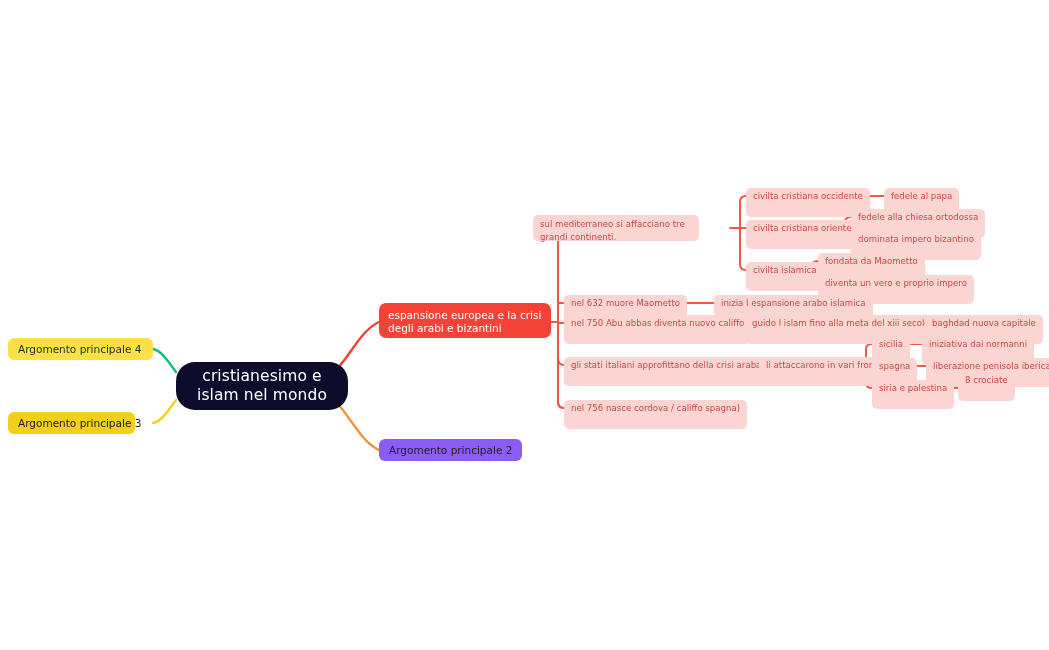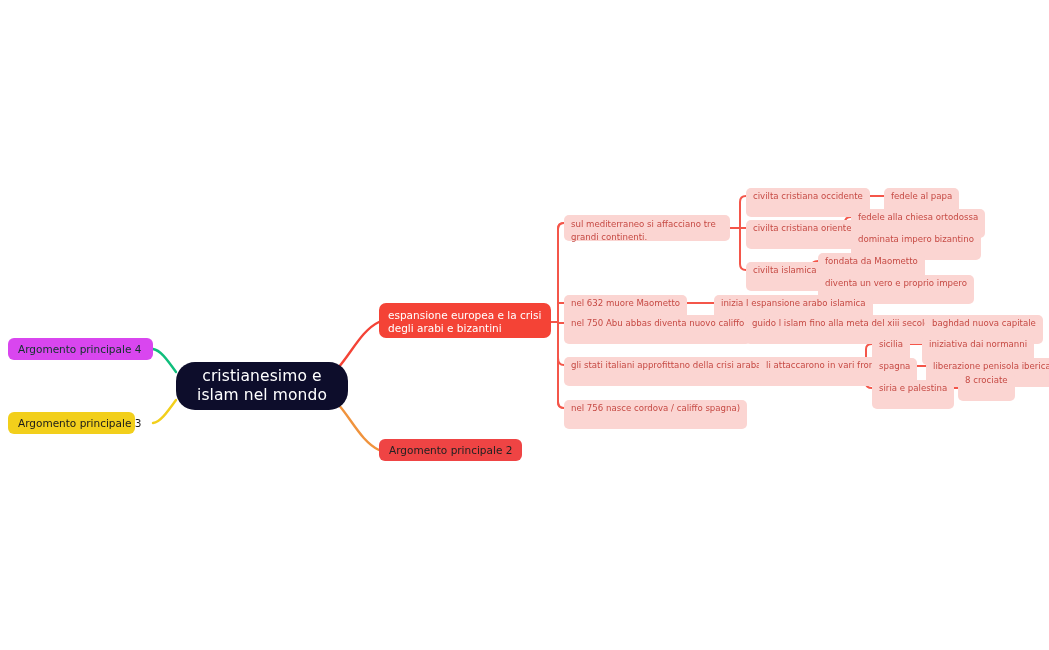--- a/index.html
+++ b/index.html
@@ -31,35 +31,35 @@
   .t-red{
     left:379px;top:303px;width:172px;height:35px;
     background:#f44336;color:#ffffff;
     border-radius:7px;
     font-size:10.5px;line-height:13px;
     padding:6px 9px 0 9px;
     white-space:normal;
   }
   .t-orange{
     left:379px;top:439px;width:143px;height:22px;
-    background:#ef4444;color:#222222;
+    background:#8b5cf6;color:#222222;
     border-radius:6px;
     font-size:10.5px;line-height:22px;
     padding:0 10px;
   }
   .t-yellow{
     left:8px;top:412px;width:127px;height:22px;
     background:#f2cf1b;color:#1a1a1a;
     border-radius:6px;
     font-size:10.5px;line-height:22px;
     padding:0 10px;
   }
   .t-green{
     left:8px;top:338px;width:145px;height:22px;
-    background:#d946ef;color:#10332a;
+    background:#fde047;color:#10332a;
     border-radius:6px;
     font-size:10.5px;line-height:22px;
     padding:0 10px;
   }
 
   
   .pink{
     background:#fbd5d2;color:#c64a44;
     border-radius:5px;
     font-size:8.6px;
@@ -129,21 +129,21 @@
     </g>
   </svg>
 
   <div class="node root">cristianesimo e islam nel mondo</div>
 
   <div class="node t-red">espansione europea e la crisi degli arabi e bizantini</div>
   <div class="node t-orange">Argomento principale 2</div>
   <div class="node t-yellow">Argomento principale 3</div>
   <div class="node t-green">Argomento principale 4</div>
 
-  <div class="node pink two" style="left:564px;top:215px;width:166px;">sul mediterraneo si affacciano tre grandi continenti.</div>
+  <div class="node pink two" style="left:533px;top:215px;width:166px;">sul mediterraneo si affacciano tre grandi continenti.</div>
 
   <div class="node pink" style="left:746px;top:188px;">civilta cristiana occidente</div>
   <div class="node pink" style="left:884px;top:188px;">fedele al papa</div>
 
   <div class="node pink" style="left:746px;top:220px;">civilta cristiana oriente</div>
   <div class="node pink" style="left:851px;top:209px;">fedele alla chiesa ortodossa</div>
   <div class="node pink" style="left:851px;top:231px;">dominata impero bizantino</div>
 
   <div class="node pink" style="left:746px;top:262px;">civilta islamica</div>
   <div class="node pink" style="left:818px;top:253px;">fondata da Maometto</div>

